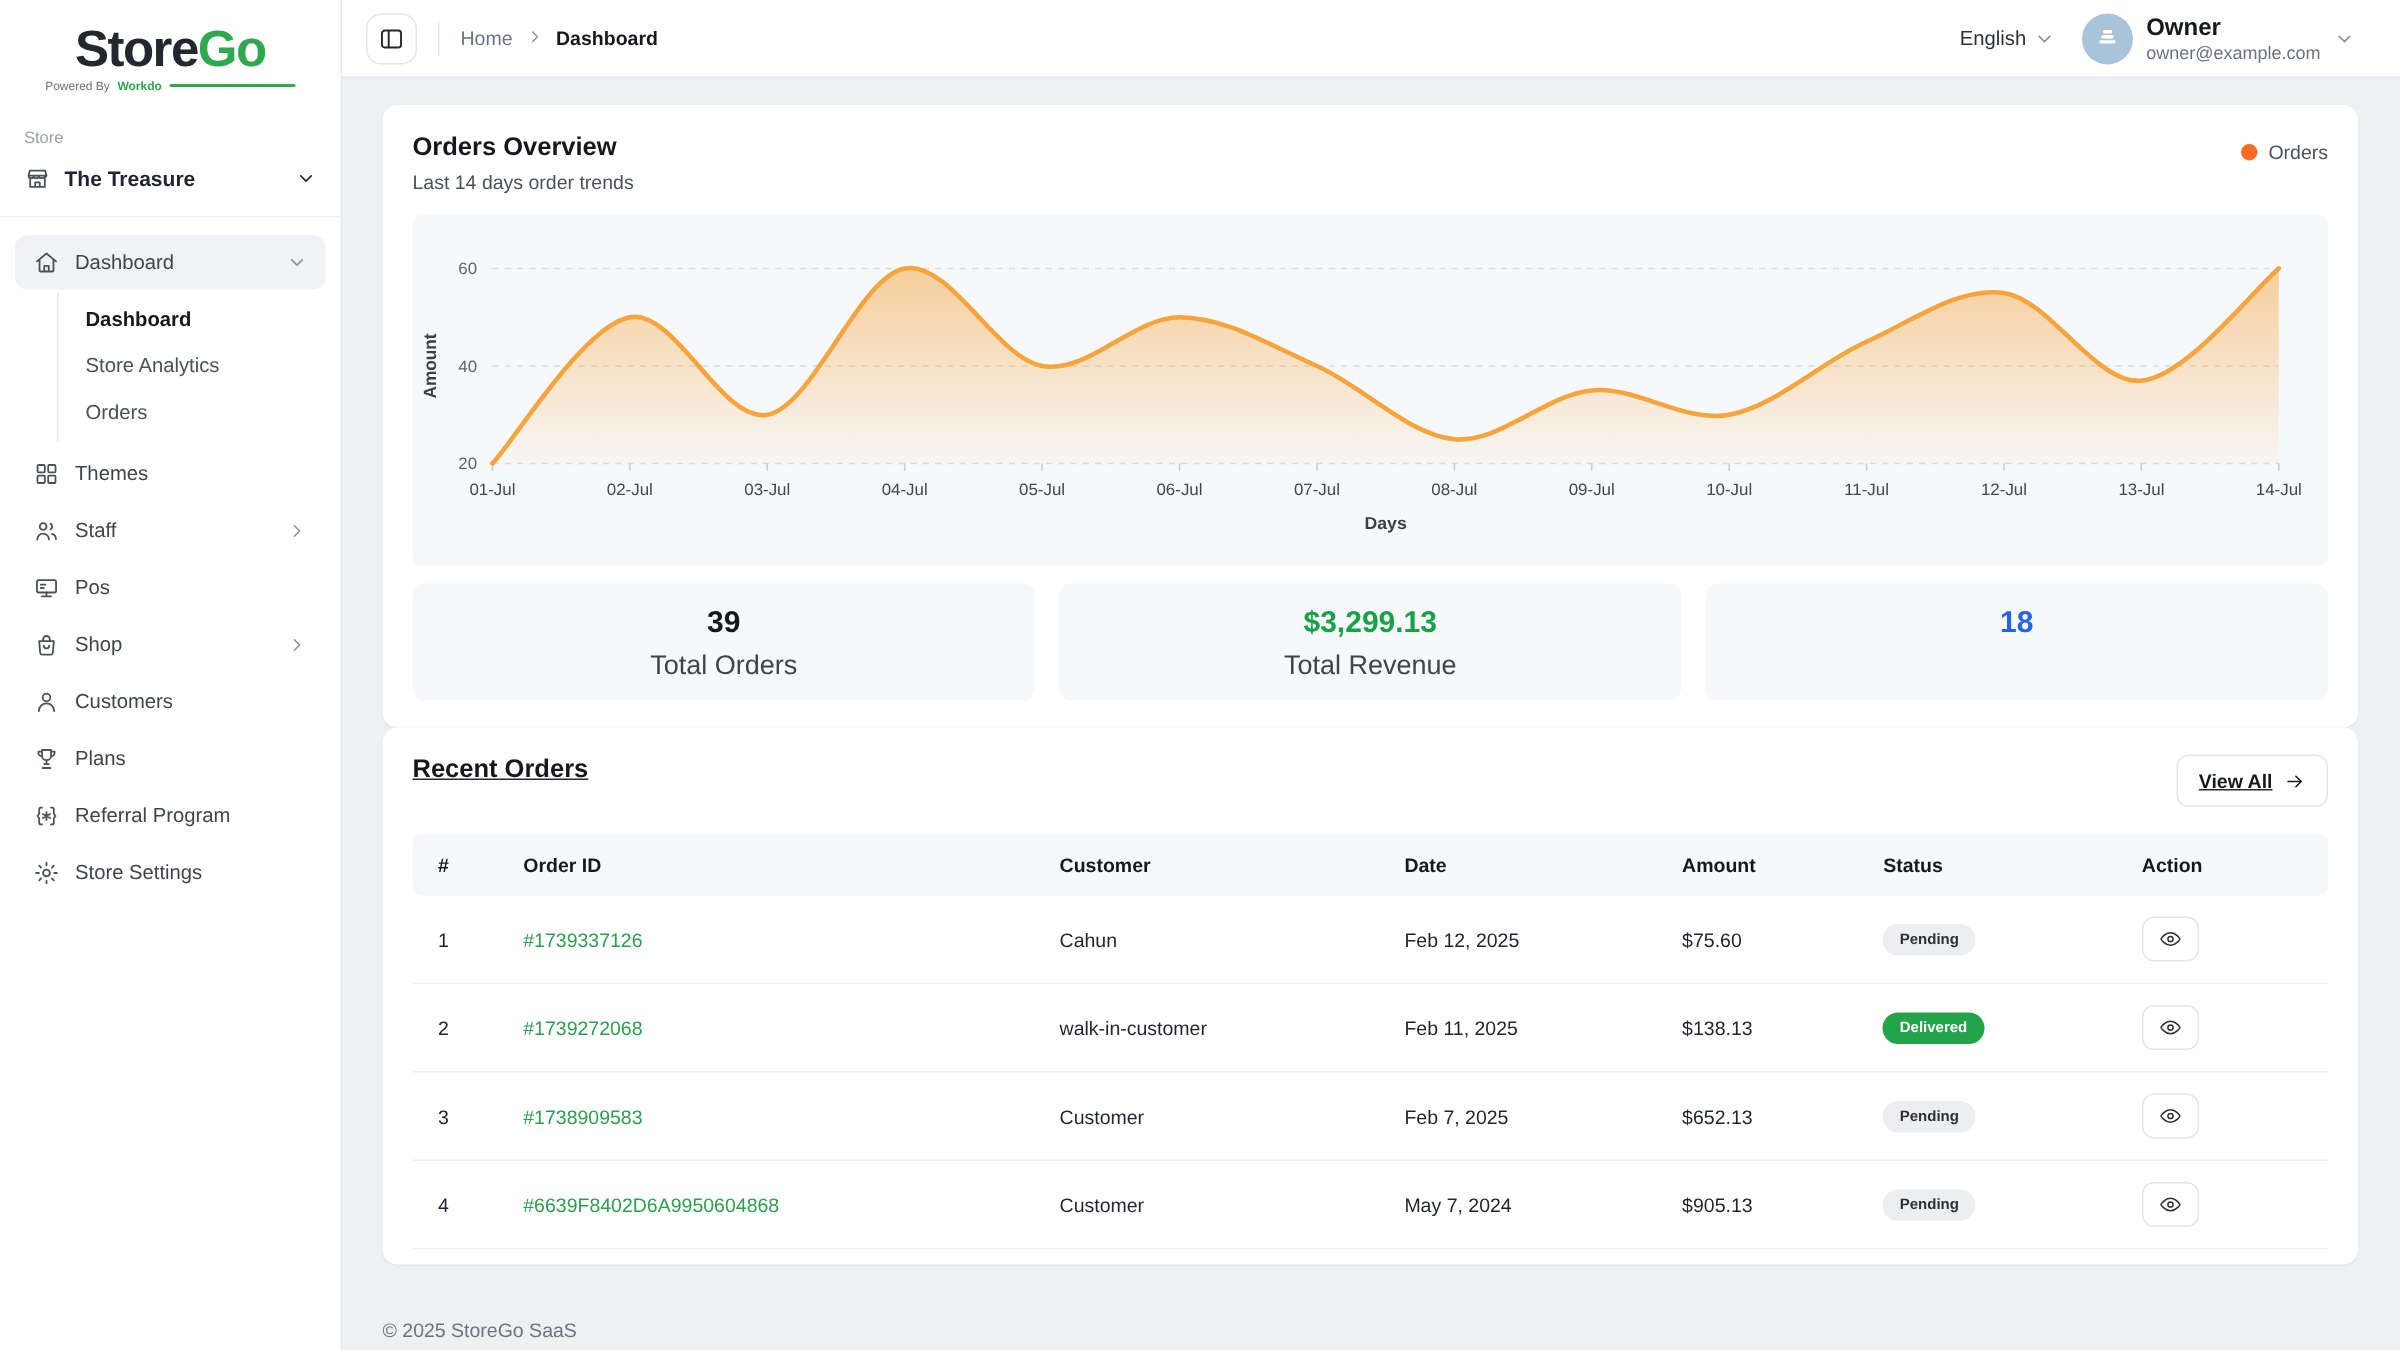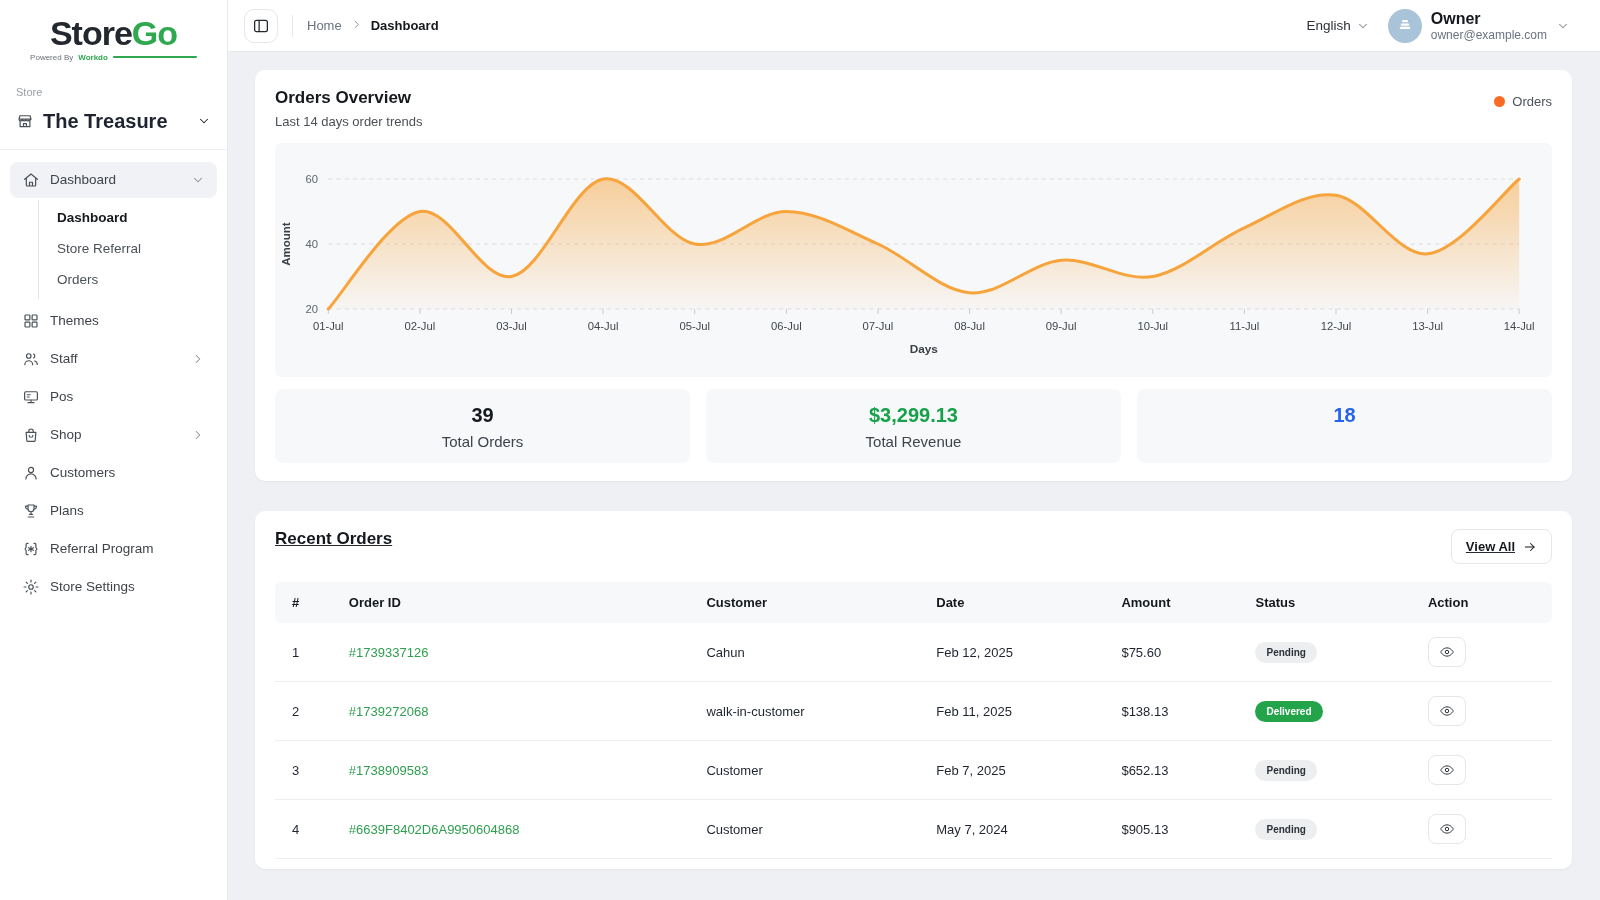--- a/index.html
+++ b/index.html
@@ -10,21 +10,21 @@
   
   .sidebar { width:228px; min-width:228px; background:#fff; height:100%; border-right:1px solid #e9eaee; display:flex; flex-direction:column; }
   .logo-wrap { padding:16px 10px 8px; text-align:center; }
   .wordmark { font-size:34px; font-weight:800; letter-spacing:-1px; color:#23272e; line-height:1.05; }
   .wordmark .go { color:#2fa84f; }
   .tagline { display:flex; align-items:center; justify-content:center; gap:5px; margin-top:1px; font-size:8px; color:#6a7076; }
   .tagline .wd { color:#2fa84f; font-weight:bold; }
   .tagline .tl-line { width:84px; height:2px; background:#2fa84f; border-radius:2px; }
   .section-label { font-size:11px; color:#9aa0a6; margin:16px 16px 8px; }
   .store-row { display:flex; align-items:center; gap:9px; padding:4px 16px 16px; border-bottom:1px solid #eceef0; }
-  .store-row .label { font-size:20px; font-weight:bold; color:#1f2430; flex:1; }
+  .store-row .label { font-size:14px; font-weight:bold; color:#1f2430; flex:1; }
   .nav { padding:10px 0 0; }
   .nav-item { display:flex; align-items:center; gap:10px; padding:9px 12px; margin:2px 10px; border-radius:8px; font-size:13.5px; color:#3f444b; cursor:pointer; }
   .nav-item.active { background:#f1f2f5; }
   .nav-item .nav-label { flex:1; }
   .icon18 { width:18px; height:18px; flex:0 0 18px; display:inline-flex; }
   .icon18 svg { width:18px; height:18px; stroke:#4b5158; fill:none; stroke-width:1.6; stroke-linecap:round; stroke-linejoin:round; }
   .chev { width:14px; height:14px; display:inline-flex; }
   .chev svg { width:14px; height:14px; stroke:#8a9097; fill:none; stroke-width:1.8; stroke-linecap:round; stroke-linejoin:round; }
   .subnav { margin:0 0 4px 38px; border-left:1px solid #e3e5e8; padding:2px 0 4px; }
   .subitem { display:block; padding:8px 8px 8px 18px; font-size:13.5px; color:#4b5158; cursor:pointer; }
@@ -43,36 +43,36 @@
   .topbar-right { margin-left:auto; display:flex; align-items:center; gap:18px; }
   .lang { display:flex; align-items:center; gap:5px; font-size:13.5px; color:#2c3138; cursor:pointer; }
   .user-chip { display:flex; align-items:center; gap:9px; cursor:pointer; }
   .avatar { width:34px; height:34px; border-radius:50%; background:#a9c3d9; display:flex; align-items:center; justify-content:center; }
   .avatar svg { width:18px; height:18px; }
   .user-meta .u-name { font-size:16px; font-weight:bold; color:#15181d; line-height:1.2; }
   .user-meta .u-mail { font-size:12px; color:#6b7280; line-height:1.2; }
 
   .content { flex:1; overflow:auto; padding:18px 28px 0 27px; }
   .card { background:#fff; border-radius:10px; box-shadow:0 1px 2px rgba(20,24,31,.05); padding:18px 20px; }
-  .overview-card { margin-bottom:30px; }
+  .overview-card { }
   .card-head { display:flex; align-items:flex-start; justify-content:space-between; margin-bottom:14px; }
   .card-title { font-size:17px; font-weight:bold; color:#15181d; }
   .card-sub { font-size:13px; color:#4b5158; margin-top:6px; }
   .legend { display:flex; align-items:center; gap:7px; margin-top:6px; cursor:pointer; }
   .legend .dot { width:11px; height:11px; border-radius:50%; background:#fb6b24; }
   .legend .legend-label { font-size:13px; color:#4b5158; }
   .chart-panel { background:#f7f8fa; border-radius:6px; padding:4px 0 2px; }
   .chart-panel svg { display:block; width:100%; height:228px; }
   .stats { display:flex; gap:16px; margin-top:12px; }
   .stat-card { flex:1; background:#f7f8fa; border-radius:8px; padding:15px 10px 13px; text-align:center; }
   .stat-value { font-size:20px; font-weight:bold; }
   .stat-value.dark { color:#15181d; }
   .stat-value.green { color:#17a24a; }
   .stat-value.blue { color:#2563eb; }
-  .stat-label { font-size:15px; color:#3f444b; margin-top:6px; }
+  .stat-label { font-size:18px; color:#3f444b; margin-top:6px; }
 
   .orders-card { margin-bottom:0; padding-bottom:10px; }
   .orders-head { display:flex; align-items:flex-start; justify-content:space-between; margin-bottom:18px;text-decoration:underline; }
   .view-all-btn { display:flex; align-items:center; gap:8px; border:1px solid #e4e6ea; background:#fff; border-radius:8px; padding:9px 14px; font-size:13px; font-weight:bold; color:#15181d; cursor:pointer; font-family:inherit; }
   .view-all-btn svg { width:14px; height:14px; stroke:#15181d; fill:none; stroke-width:1.8; stroke-linecap:round; stroke-linejoin:round; }
   table.orders { width:100%; border-collapse:collapse; }
   table.orders thead th { background:#f7f8fa; font-size:13px; font-weight:bold; color:#15181d; text-align:left; padding:13px 10px; }
   table.orders thead th:first-child { padding-left:17px; border-radius:6px 0 0 6px; }
   table.orders thead th:last-child { border-radius:0 6px 6px 0; }
   table.orders td { font-size:13px; color:#1f2430; padding:14px 10px; border-bottom:1px solid #eceef0; }
@@ -127,21 +127,21 @@
           </span>
         <span class="nav-label">Dashboard</span>
         <span class="chev">
             <svg viewBox="0 0 24 24">
               <polyline points="6 9 12 15 18 9"></polyline>
             </svg>
           </span>
       </div>
       <div class="subnav">
         <a class="subitem active">Dashboard</a>
-        <a class="subitem">Store Referral</a>
+        <a class="subitem">Store Analytics</a>
         <a class="subitem">Orders</a>
       </div>
 
       <div class="nav-item">
         <span class="icon18">
             <svg viewBox="0 0 24 24">
               <rect x="4" y="4" width="6.5" height="6.5" rx="1"></rect>
               <rect x="13.5" y="4" width="6.5" height="6.5" rx="1"></rect>
               <rect x="4" y="13.5" width="6.5" height="6.5" rx="1"></rect>
               <rect x="13.5" y="13.5" width="6.5" height="6.5" rx="1"></rect>

